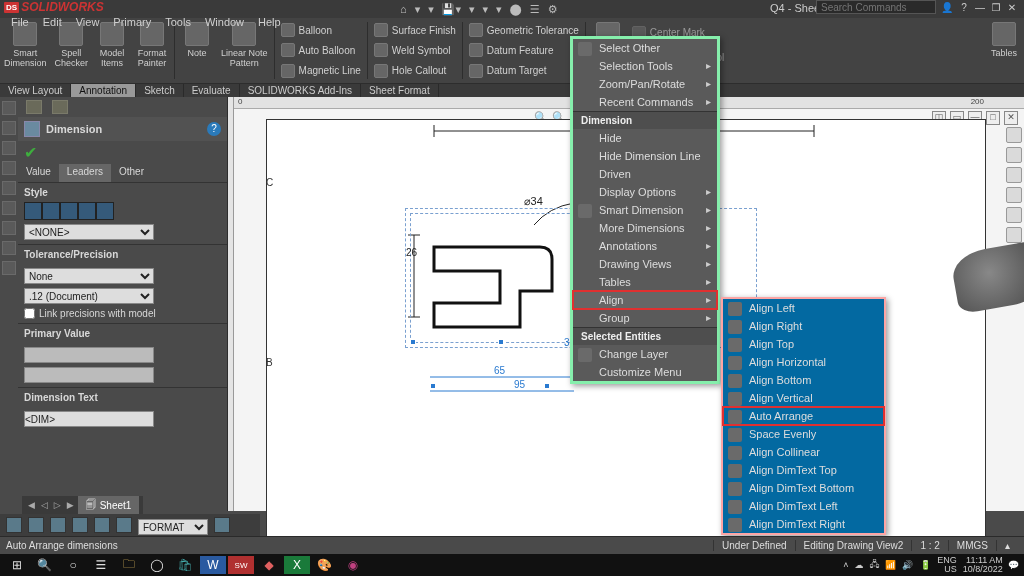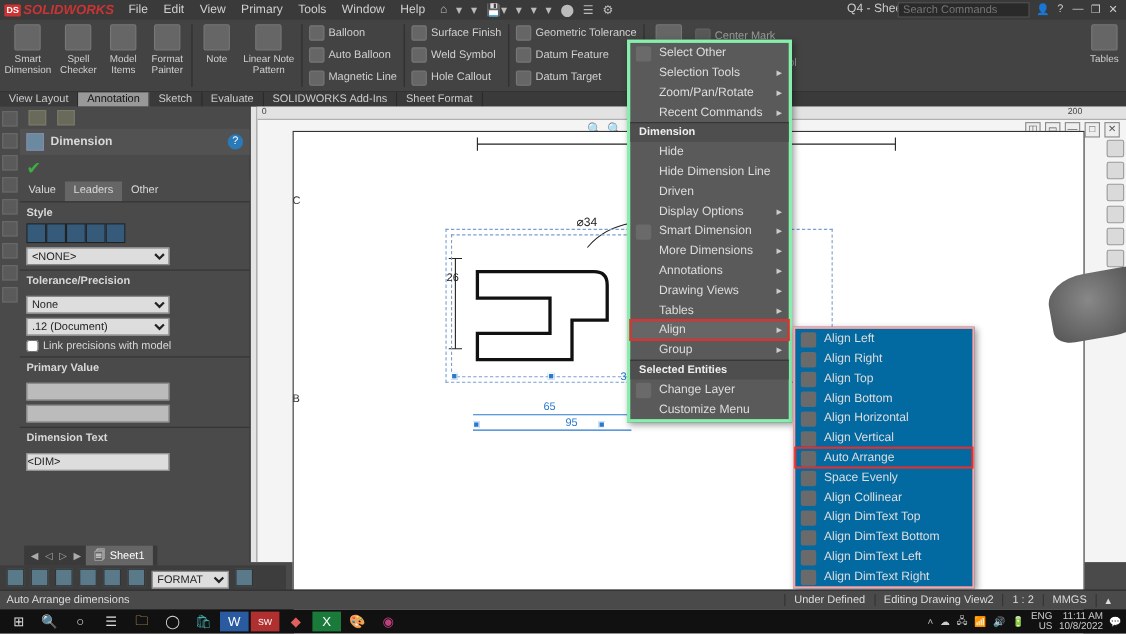--- a/index.html
+++ b/index.html
@@ -1,19 +1,19 @@
 <!DOCTYPE html>
 <html><head>
 <meta charset="utf-8">
 <style>
   * { box-sizing: border-box; margin: 0; padding: 0; font-family: "Segoe UI", Arial, sans-serif; }
   body { width: 1024px; height: 576px; background: #4a4a4a; color: #d8d8d8; font-size: 11px; overflow: hidden; position: relative; }
 
   
-  .titlebar { height: 18px; background: #3a3a3a; display: flex; align-items: center; padding: 0 4px; position: relative; }
+  .titlebar { height: 18px; background: #3a3a3a; display: flex; padding: 0 4px; position: relative; flex-direction: column; }
   .logo { color: #cc3333; font-weight: bold; font-size: 12px; font-style: italic; margin-right: 6px; display: flex; align-items: center; }
   .logo::before { content:"DS"; background:#cc3333; color:#fff; font-size:8px; padding:1px 2px; margin-right:2px; border-radius:1px; font-style:normal;}
   .menus { display: flex; gap: 0; }
   .menus span { padding: 2px 7px; color: #d0d0d0; font-size: 11px; }
   .title-right { position: absolute; right: 4px; display: flex; align-items: center; gap: 4px; }
   .search-box { width: 120px; height: 14px; background: #2a2a2a; border: 1px solid #555; color: #888; font-size: 10px; padding: 0 4px; }
   .win-btns { display: flex; gap: 0; }
   .win-btns span { width: 16px; text-align: center; color: #ccc; font-size: 10px; }
 
   
@@ -408,22 +408,22 @@
   <div class="ctx-item noicon arrow">Group</div>
   <div class="ctx-header">Selected Entities</div>
   <div class="ctx-item">Change Layer</div>
   <div class="ctx-item noicon">Customize Menu</div>
 </div>
 
 <div class="ctx2">
   <div class="ctx-item">Align Left</div>
   <div class="ctx-item">Align Right</div>
   <div class="ctx-item">Align Top</div>
+  <div class="ctx-item">Align Horizontal</div>
   <div class="ctx-item">Align Bottom</div>
-  <div class="ctx-item">Align Horizontal</div>
   <div class="ctx-item">Align Vertical</div>
   <div class="ctx-item boxed">Auto Arrange</div>
   <div class="ctx-item">Space Evenly</div>
   <div class="ctx-item">Align Collinear</div>
   <div class="ctx-item">Align DimText Top</div>
   <div class="ctx-item">Align DimText Bottom</div>
   <div class="ctx-item">Align DimText Left</div>
   <div class="ctx-item">Align DimText Right</div>
 </div>
 

